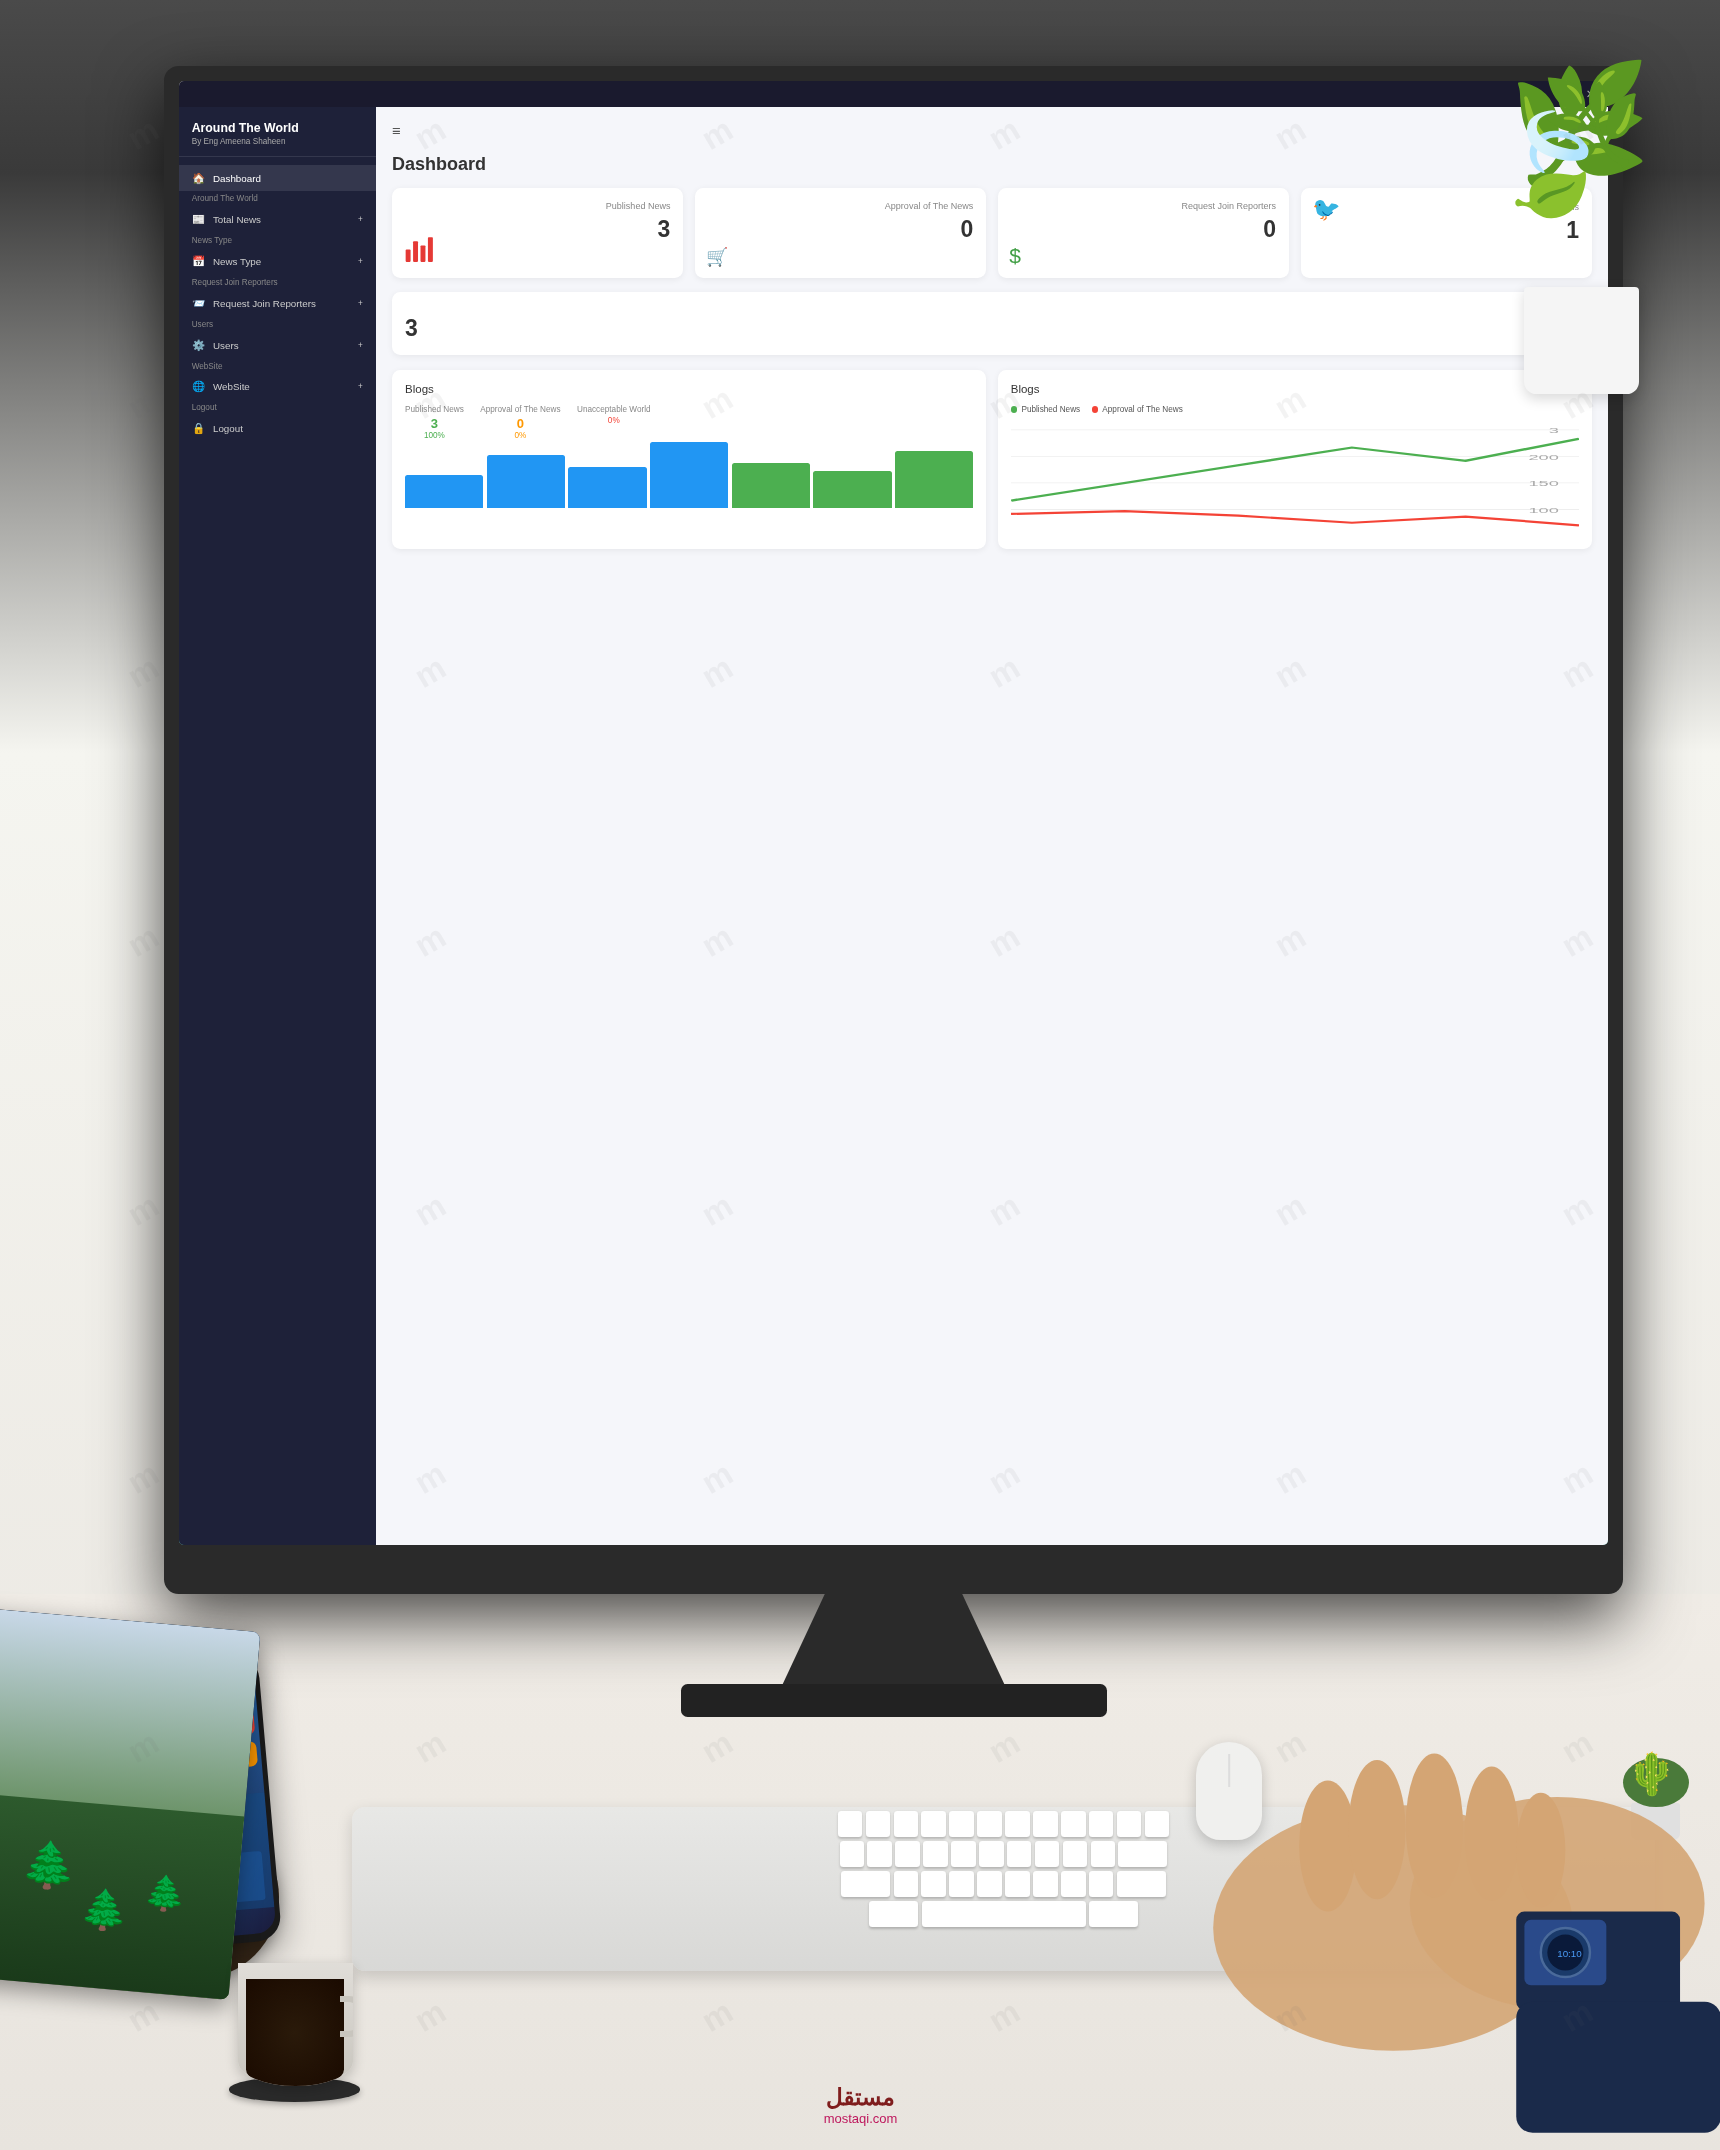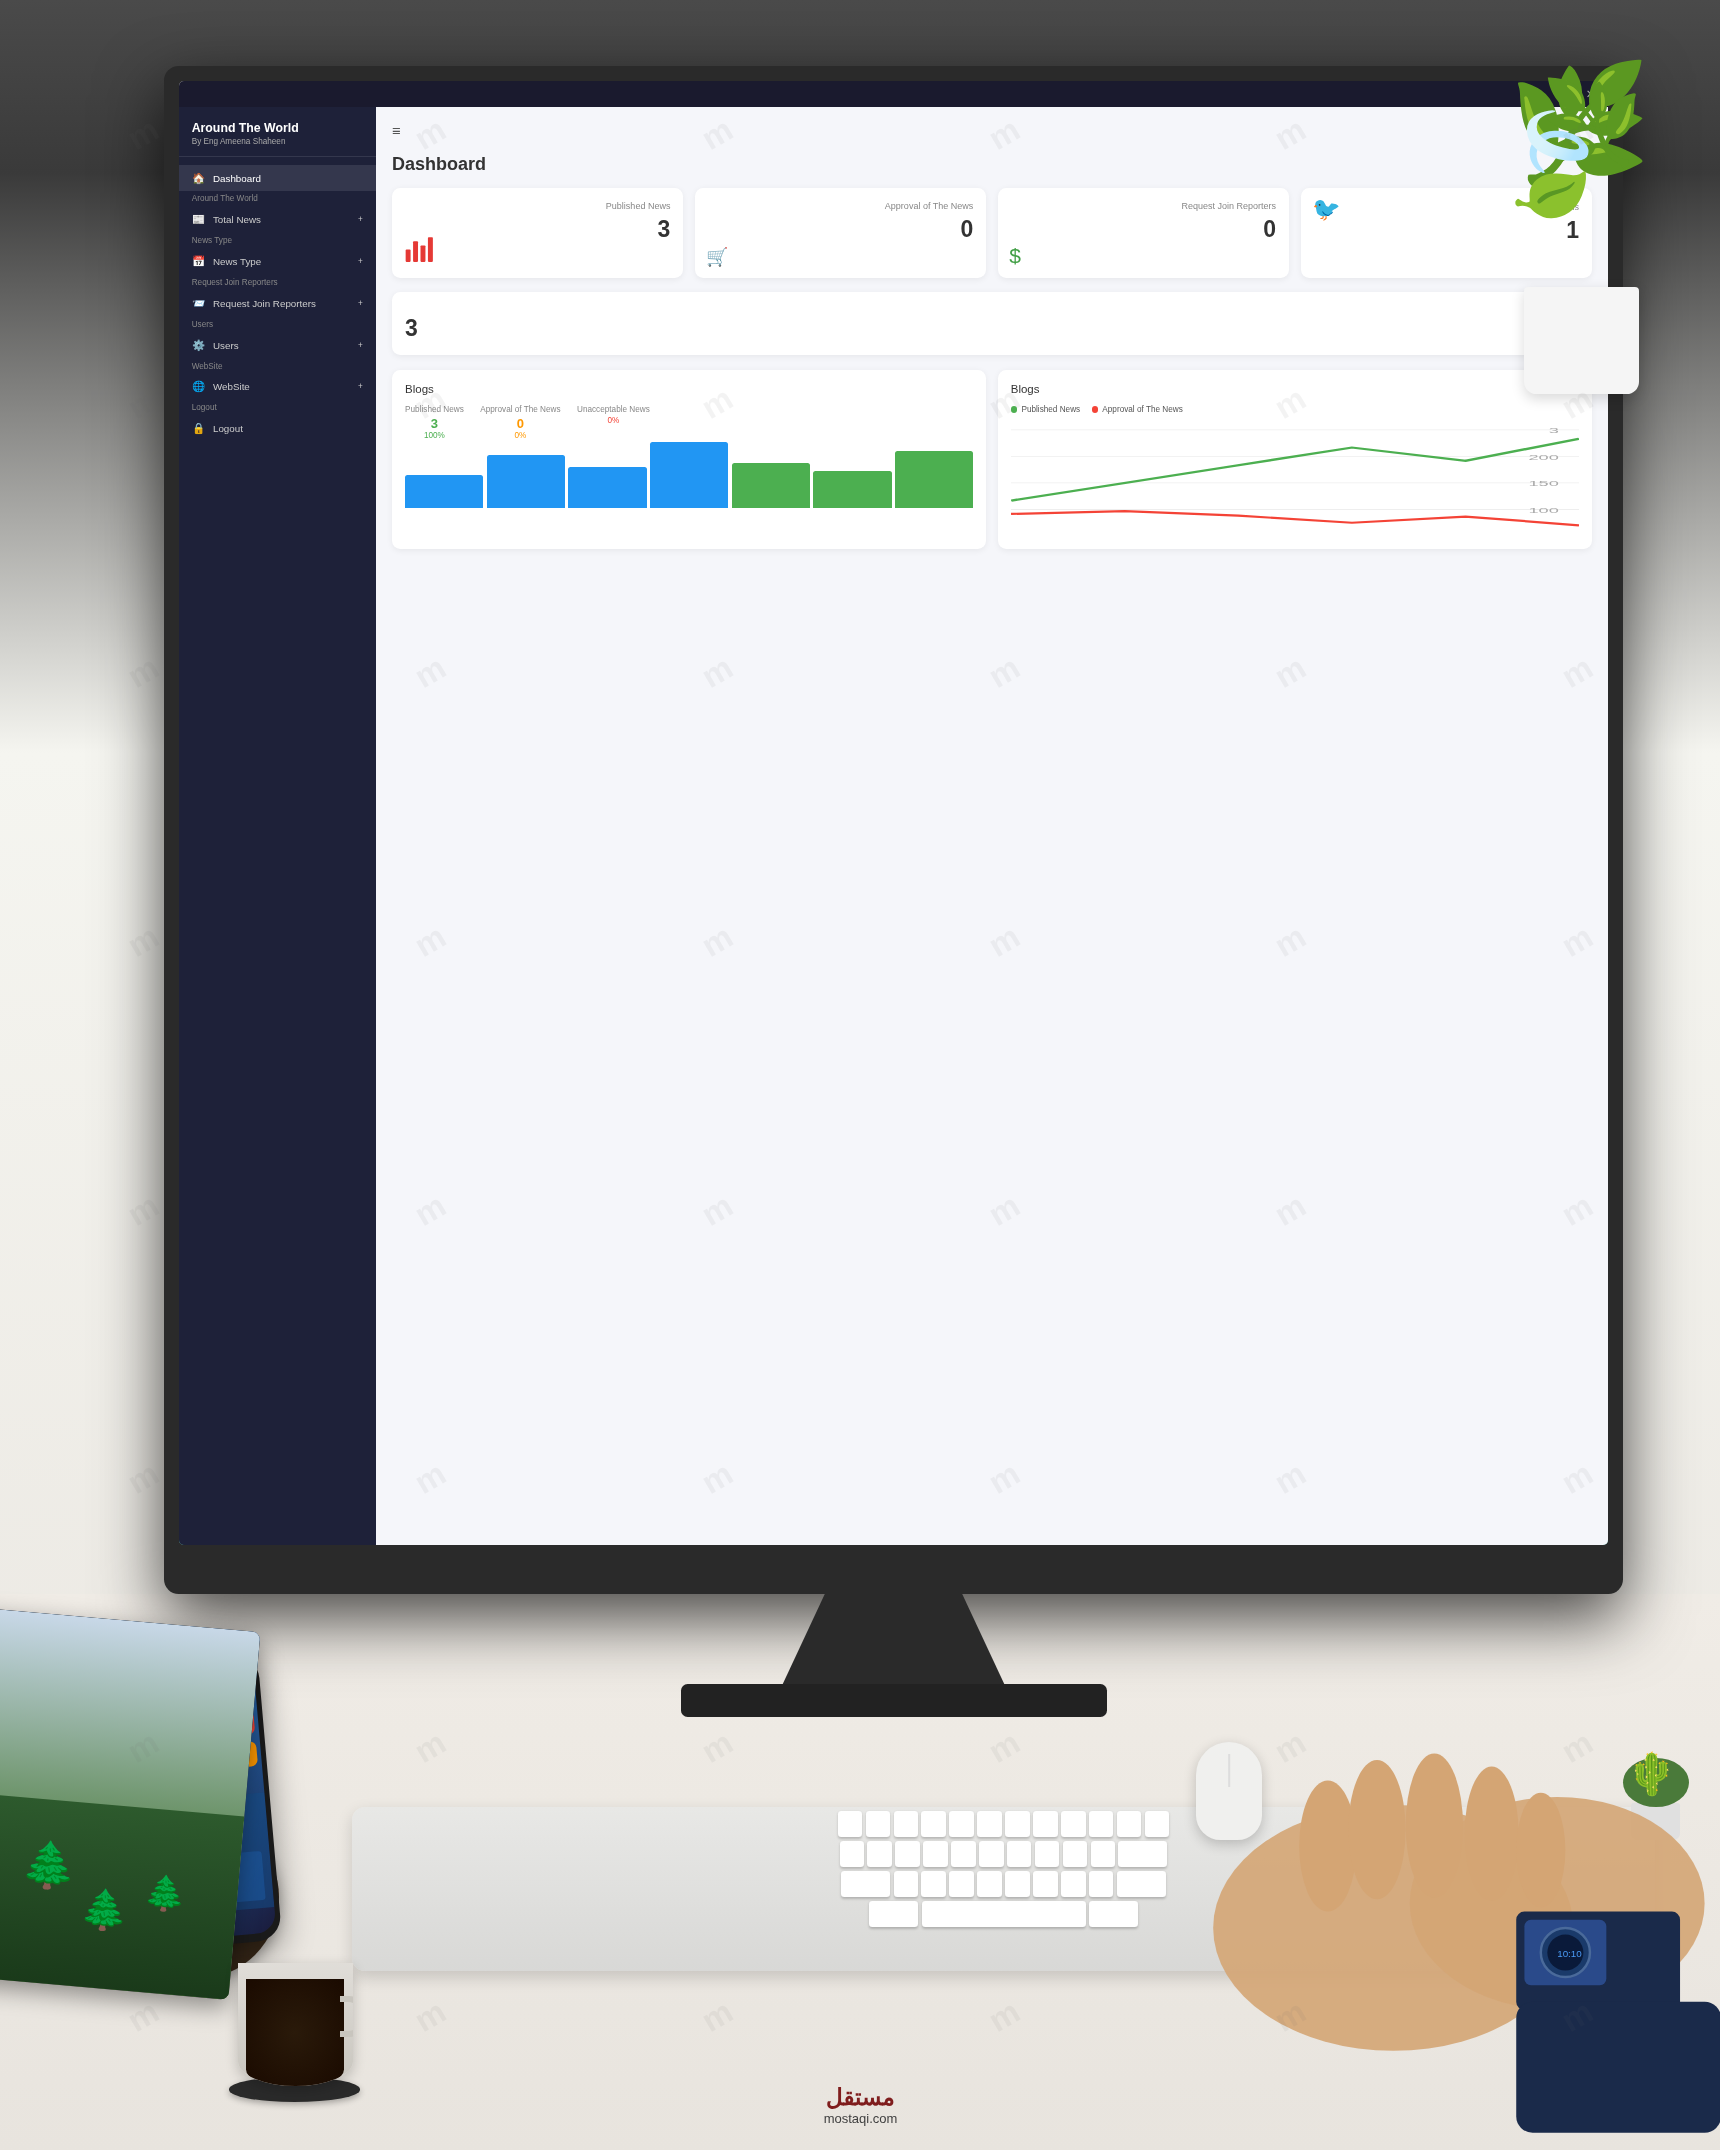--- a/index.html
+++ b/index.html
@@ -533,21 +533,21 @@
       text-align: center;
       z-index: 50;
     }
     .mostaqi-arabic {
       font-size: 23px;
       color: #7f1d1d;
       font-weight: 700;
     }
     .mostaqi-url {
       font-size: 13px;
-      color: #404040;
+      color: #be185d;
     }
 
     
     .svg-chart { width: 100%; height: 100%; }
   </style>
 </head>
 <body>
 
 <div class="desk-bg"></div>
 
@@ -682,21 +682,21 @@
                   <div class="blog-stat-label">Published News</div>
                   <div class="blog-stat-value green">3</div>
                   <div class="blog-stat-pct green">100%</div>
                 </div>
                 <div class="blog-stat-item">
                   <div class="blog-stat-label">Approval of The News</div>
                   <div class="blog-stat-value orange">0</div>
                   <div class="blog-stat-pct orange">0%</div>
                 </div>
                 <div class="blog-stat-item">
-                  <div class="blog-stat-label">Unacceptable News</div>
+                  <div class="blog-stat-label">Unacceptable World</div>
                   <div class="blog-stat-value red"></div>
                   <div class="blog-stat-pct red">0%</div>
                 </div>
               </div>
 
               <div class="mini-chart">
                 <div class="mini-bar" style="height:33px; background:#2196F3;"></div>
                 <div class="mini-bar" style="height:53px; background:#2196F3;"></div>
                 <div class="mini-bar" style="height:41px; background:#2196F3;"></div>
                 <div class="mini-bar" style="height:66px; background:#2196F3;"></div>

